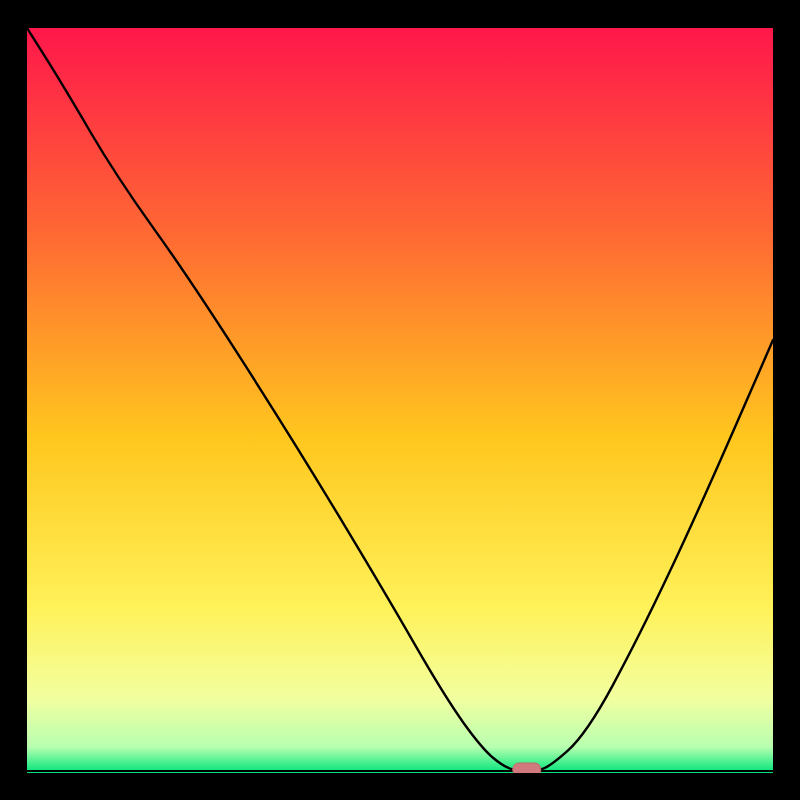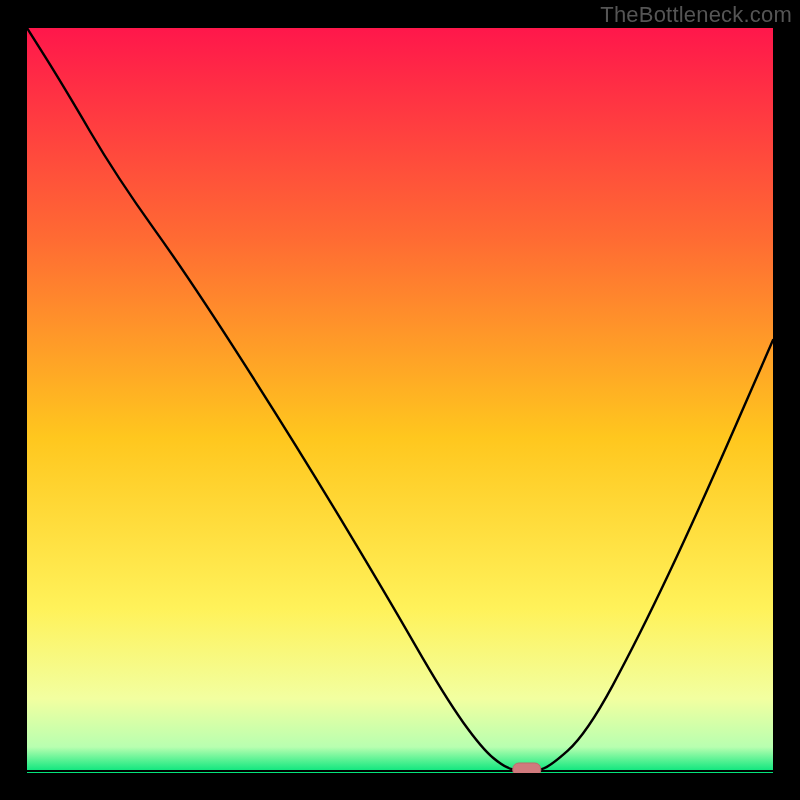--- a/index.html
+++ b/index.html
@@ -36,21 +36,20 @@
   }
   svg {
     display: block;
   }
 </style>
 </head>
 <body>
 
 <div class="frame">
 
-  <div class="watermark">TheBottleneck.com</div>
 
   <div class="plot-outer">
     <svg width="746" height="745" viewBox="0 0 746 745">
       <defs>
         <linearGradient id="bg-grad" x1="0" y1="0" x2="0" y2="1">
         <stop offset="0.00%" stop-color="#ff174b"></stop>
             <stop offset="28.00%" stop-color="#ff6a33"></stop>
             <stop offset="55.00%" stop-color="#ffc71e"></stop>
             <stop offset="78.00%" stop-color="#fff25a"></stop>
             <stop offset="90.00%" stop-color="#f2ffa0"></stop>

